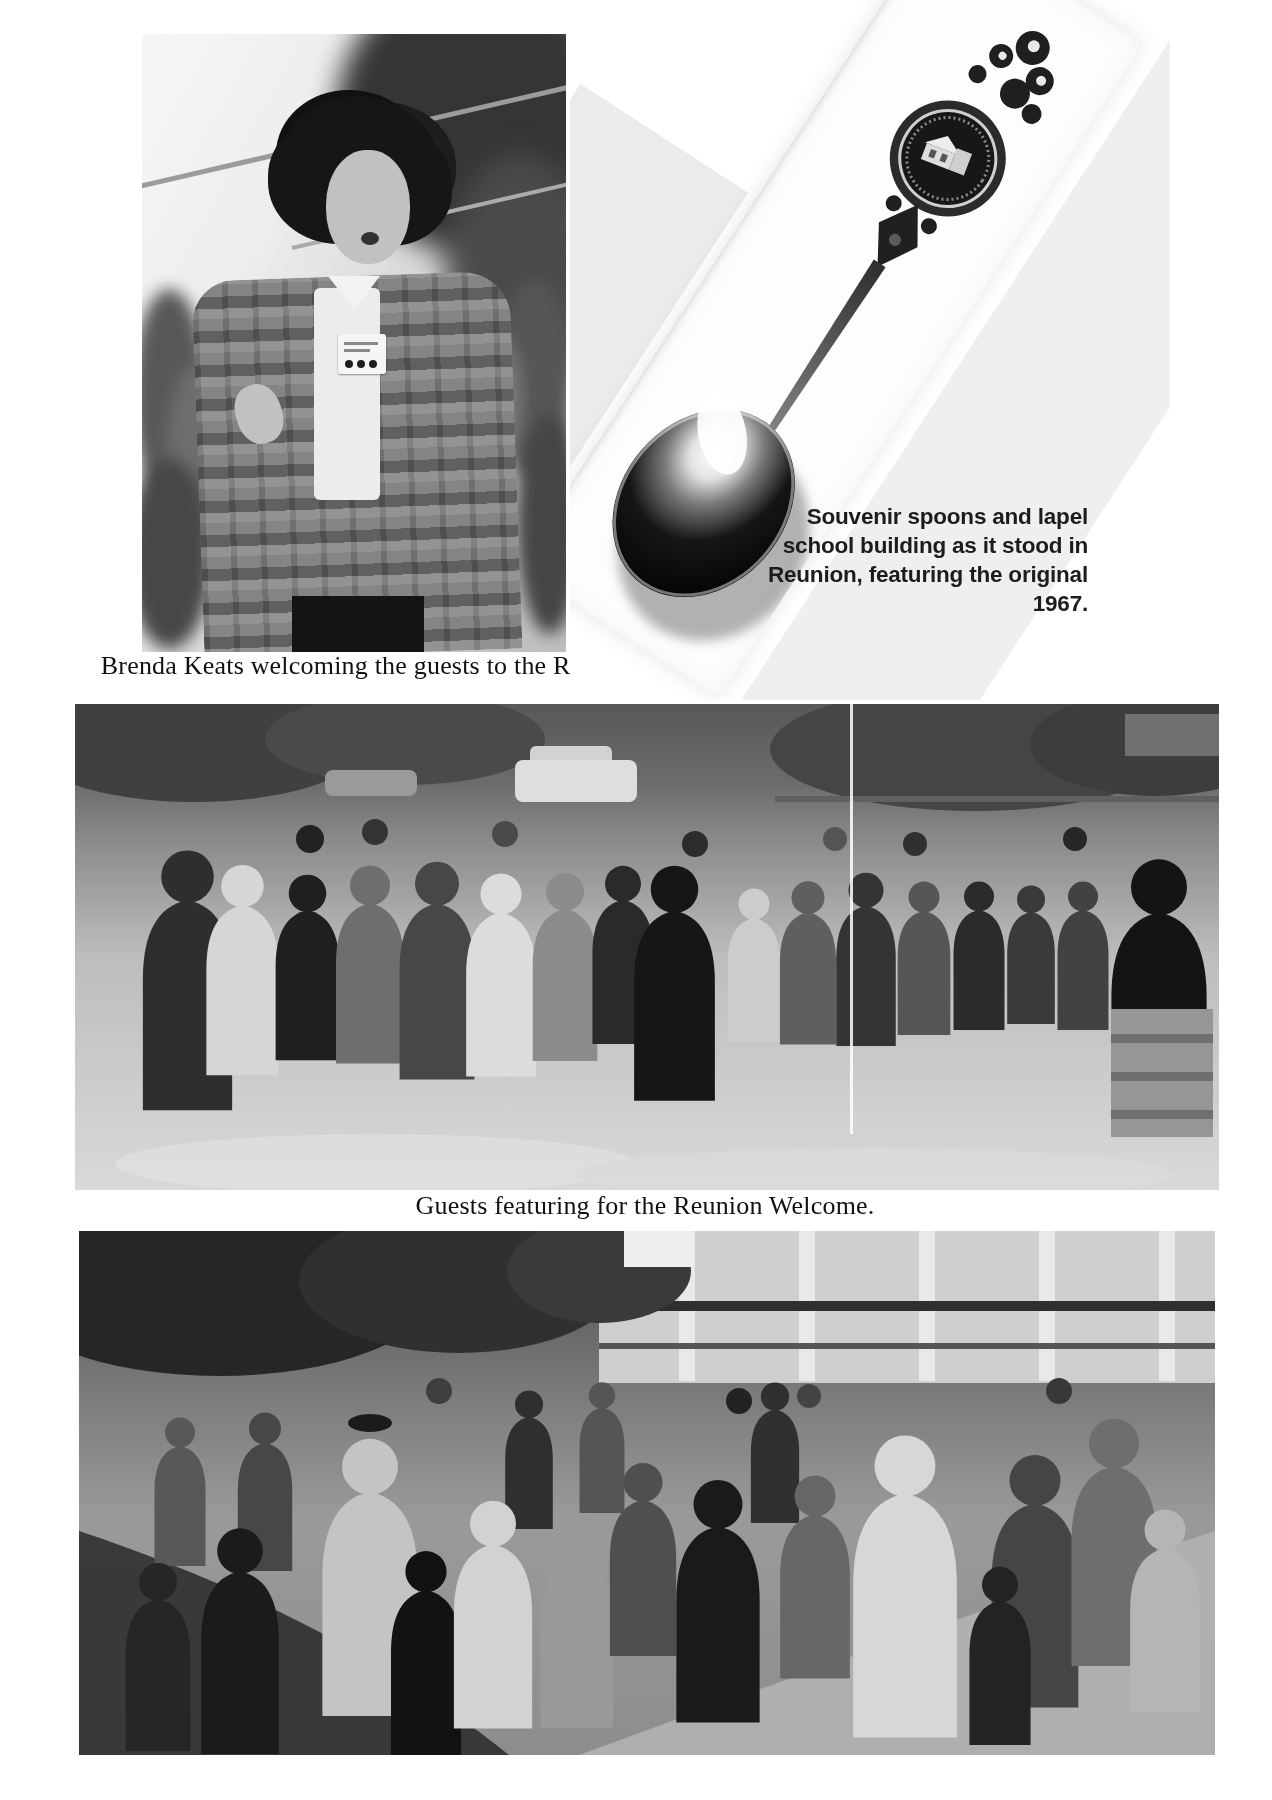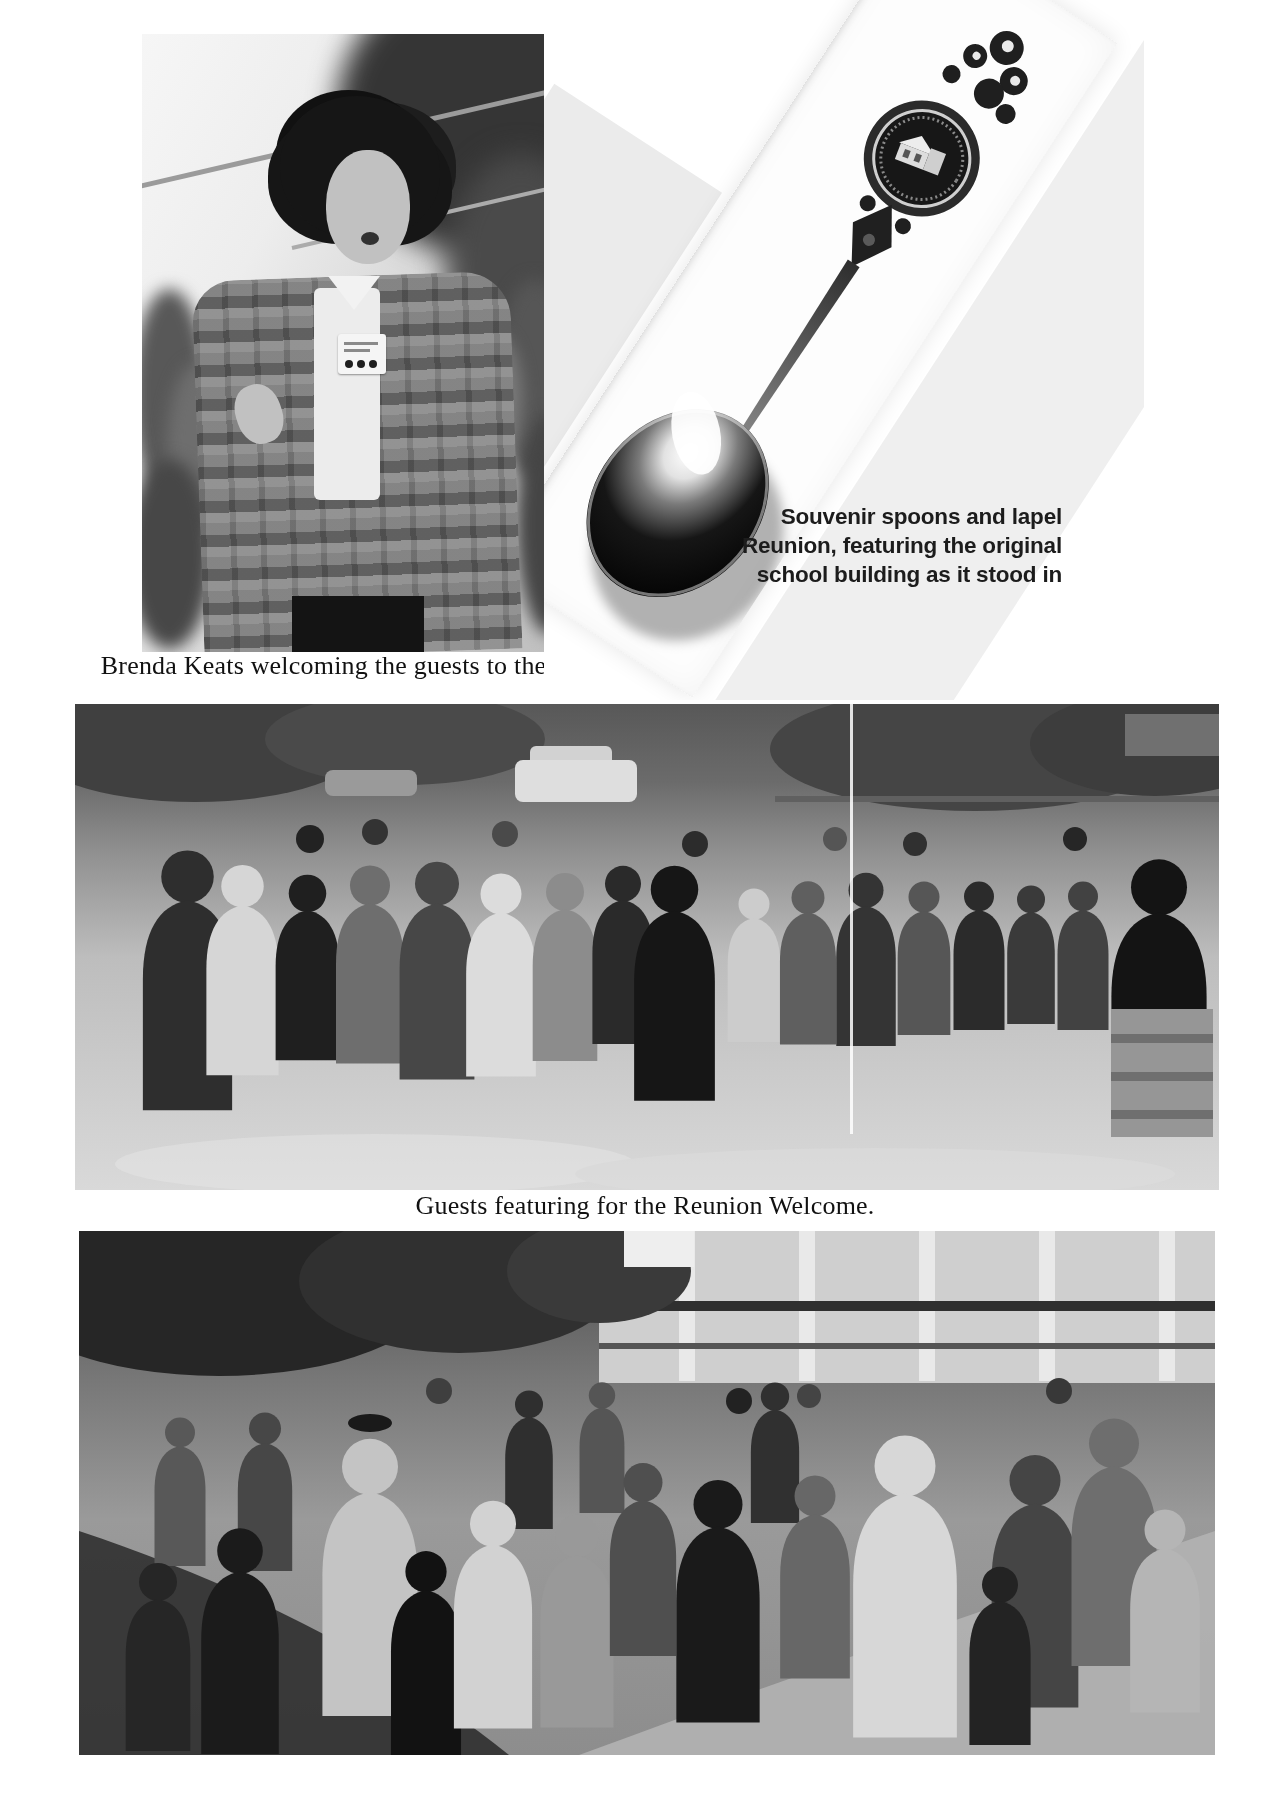--- a/index.html
+++ b/index.html
@@ -51,21 +51,21 @@
   .p1-collar{left:186px;top:242px;width:52px;height:34px;background:#f4f2ef;clip-path:polygon(50% 100%,0 0,100% 0);}
   .p1-tag{left:196px;top:300px;width:48px;height:40px;background:#f7f5f2;border-radius:3px;box-shadow:0 1px 2px rgba(0,0,0,.4);}
   .p1-tag .ln{position:absolute;left:6px;height:3px;background:#8a8a8a;}
   .p1-tag .l1{top:8px;width:34px;}
   .p1-tag .l2{top:15px;width:26px;}
   .p1-dots{position:absolute;left:7px;top:26px;display:flex;gap:4px;}
   .p1-dots i{width:8px;height:8px;border-radius:50%;background:#1e1e1e;display:block;}
   .p1-hand{left:94px;top:350px;width:46px;height:60px;background:#c9c0b8;border-radius:45%;transform:rotate(-18deg);}
   .p1-skirt{left:150px;top:562px;width:132px;height:58px;background:#141414;}
   
-  .spoon-region{left:544px;top:0;width:600px;height:700px;position:absolute;overflow:hidden;background:#fff;}
+  .spoon-region{left:570px;top:0;width:600px;height:700px;position:absolute;overflow:hidden;background:#fff;}
   .band{position:absolute;z-index:0;}
   .bandA{left:-142px;top:98px;width:200px;height:500px;background:#ebebeb;transform:rotate(33deg);}
   .bandB{left:362px;top:-64px;width:200px;height:1000px;background:#efefef;transform:rotate(33deg);}
   .strip{
     position:absolute;left:140px;top:-85px;width:240px;height:780px;z-index:1;
     background:#fdfdfd;transform:rotate(33deg);
     box-shadow:0 0 22px rgba(0,0,0,.10), inset 0 0 30px rgba(0,0,0,.04), inset 6px 0 10px -6px rgba(0,0,0,.18);
   }
   
   .photo2{left:75px;top:704px;width:1144px;height:486px;}
@@ -181,22 +181,23 @@
 
       <g transform="rotate(8 122 625)">
         <ellipse cx="122" cy="625" rx="82" ry="102" fill="url(#bowlGrad)"></ellipse>
         <ellipse cx="122" cy="625" rx="80" ry="100" fill="none" stroke="#ffffff" stroke-width="3" opacity="0.45"></ellipse>
         <ellipse cx="90" cy="560" rx="42" ry="24" fill="#ffffff" opacity="0.92" transform="rotate(38 90 560)"></ellipse>
       </g>
     </svg>
   </div>
   <div class="spoon-note">
     <div>Souvenir spoons and lapel</div>
+    <div>school building as it stood in</div>
     <div>Reunion, featuring the original</div>
-    <div>school building as it stood in</div>
+    <div>1967.</div>
   </div>
 </div>
 
 <div class="photo photo2" role="img" aria-label="Black and white photograph of a crowd of guests gathered on the school field">
   <svg width="1144" height="486" viewBox="0 0 1144 486">
     <defs>
       <linearGradient id="bg2" x1="0" y1="0" x2="0" y2="1">
         <stop offset="0%" stop-color="#585858"></stop>
           <stop offset="16%" stop-color="#6b6b6b"></stop>
         <stop offset="30%" stop-color="#8f8f8f"></stop>

